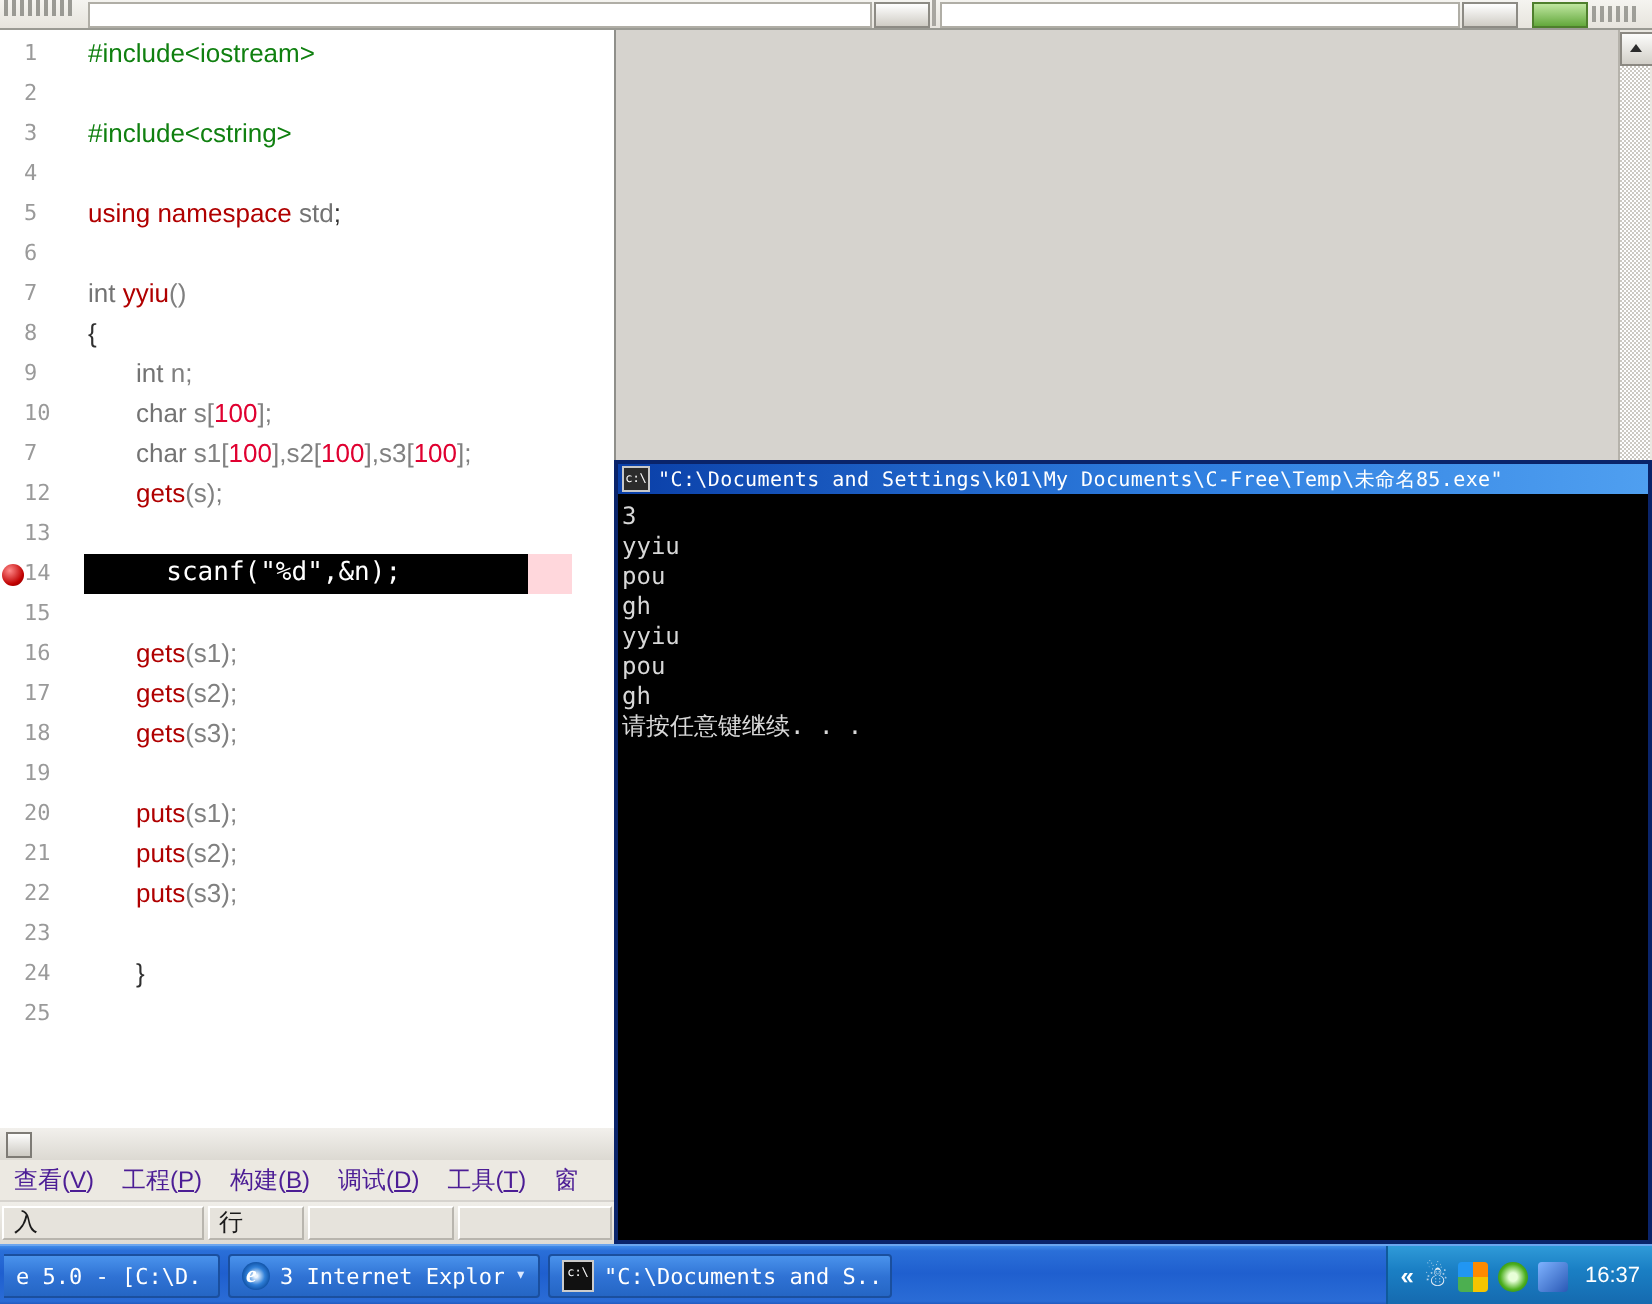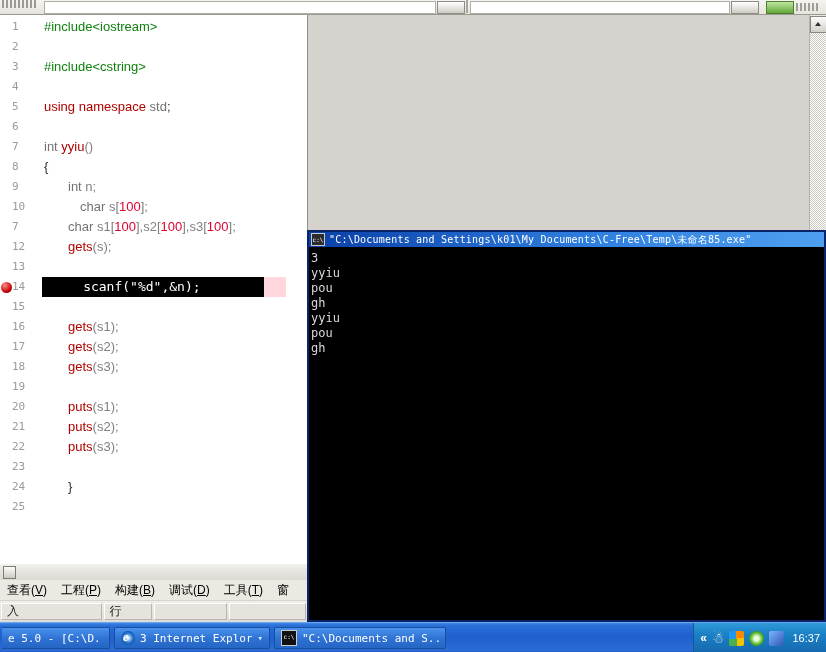--- a/index.html
+++ b/index.html
@@ -82,21 +82,21 @@
     line-height:15px;height:15px;white-space:pre;}
 
   
   .ide-bottom{position:absolute;left:0;top:563px;width:307px;height:59px;background:#d6d3ce;}
   .ide-tabstrip{position:absolute;left:0;top:0;width:307px;height:16px;
     background:linear-gradient(#f2f0ec,#dcd9d2);border-top:1px solid #ffffff;border-bottom:1px solid #a8a59e;}
   .ide-tabstrip .minibtn{position:absolute;left:3px;top:2px;width:11px;height:11px;
     background:linear-gradient(#fdfdfc,#cdcac3);border:1px solid #7e7b75;}
   .menubar{position:absolute;left:0;top:17px;width:307px;height:20px;background:#ece9e2;
     display:flex;align-items:center;}
-  .menu-item{font-size:12px;color:#000000;padding:2px 7px;white-space:nowrap;
+  .menu-item{font-size:12px;color:#4c1d95;padding:2px 7px;white-space:nowrap;
     font-family:"Liberation Sans",sans-serif;}
   .menu-item u{text-decoration:underline;}
   .statusbar{position:absolute;left:0;top:38px;width:307px;height:21px;
     background:linear-gradient(#f0eee9,#dedbd4);display:flex;align-items:stretch;}
   .sb-cell{border:1px solid #b8b5ae;border-left-color:#ffffff;border-top-color:#ffffff;
     margin:2px 1px;background:#e6e3dc;display:flex;align-items:center;padding-left:5px;
     font-size:12px;color:#1a1a1a;box-sizing:border-box;}
 
   
   .taskbar{position:absolute;left:0;top:622px;width:826px;height:30px;
@@ -157,21 +157,21 @@
         <div class="ln" style="top: 82px; width: 26px; right: 269px;">5</div>
         <div class="cl" style="top: 82px; left: 44px;"><span class="r">using</span><span class="pl"> </span><span class="r">namespace</span><span class="pl"> </span><span class="k">std</span><span class="pl">;</span></div>
         <div class="ln" style="top: 102px; width: 26px; right: 269px;">6</div>
         <div class="ln" style="top: 122px; width: 26px; right: 269px;">7</div>
         <div class="cl" style="top: 122px; left: 44px;"><span class="k">int</span><span class="pl"> </span><span class="r">yyiu</span><span class="str">()</span></div>
         <div class="ln" style="top: 142px; width: 26px; right: 269px;">8</div>
         <div class="cl" style="top: 142px; left: 44px;"><span class="pl">{</span></div>
         <div class="ln" style="top: 162px; width: 26px; right: 269px;">9</div>
         <div class="cl" style="top: 162px; left: 68px;"><span class="k">int</span><span class="pl"> </span><span class="str">n;</span></div>
         <div class="ln" style="top: 182px; width: 26px; right: 269px;">10</div>
-        <div class="cl" style="top: 182px; left: 80px; text-align: center;"><span class="k">char</span><span class="pl"> </span><span class="str">s[</span><span class="num">100</span><span class="str">];</span></div>
+        <div class="cl" style="top: 182px; left: 68px; text-align: center;"><span class="k">char</span><span class="pl"> </span><span class="str">s[</span><span class="num">100</span><span class="str">];</span></div>
         <div class="ln" style="top: 202px; width: 26px; right: 269px;">7</div>
         <div class="cl" style="top: 202px; left: 68px;"><span class="k">char</span><span class="pl"> </span><span class="str">s1[</span><span class="num">100</span><span class="str">],s2[</span><span class="num">100</span><span class="str">],s3[</span><span class="num">100</span><span class="str">];</span></div>
         <div class="ln" style="top: 222px; width: 26px; right: 269px;">12</div>
         <div class="cl" style="top: 222px; left: 68px;"><span class="r">gets</span><span class="str">(s);</span></div>
         <div class="ln" style="top: 242px; width: 26px; right: 269px;">13</div>
         <div class="ln" style="top: 262px; width: 26px; right: 269px;">14</div>
         <div class="cur-line" style="top: 262px;"></div>
         <div class="cur-tail" style="top: 262px;"></div>
         <div class="cur-text" style="top: 262px;">     scanf("%d",&amp;n);</div>
         <div class="bp-dot" style="top: 267px;"></div>
@@ -226,20 +226,21 @@
       <div class="con-title-text">"C:\Documents and Settings\k01\My Documents\C-Free\Temp\未命名85.exe"</div>
     </div>
     <div class="con-body" id="con-body">
         <div class="con-line">3</div>
         <div class="con-line">yyiu</div>
         <div class="con-line">pou</div>
         <div class="con-line">gh</div>
         <div class="con-line">yyiu</div>
         <div class="con-line">pou</div>
         <div class="con-line">gh</div>
+        <div class="con-line">请按任意键继续. . .</div>
       </div>
   </div>
 
   <div class="taskbar">
     <div id="tasklist" style="display:flex;align-items:center;flex:1 1 auto;overflow:hidden;">
         <div class="tb-task cut" style="width: 108px;">
           <span style="overflow: hidden; white-space: nowrap;">e 5.0 - [C:\D...</span>
         </div>
         <div class="tb-task" style="width: 156px;">
           <span class="task-ico ico-ie"></span>

